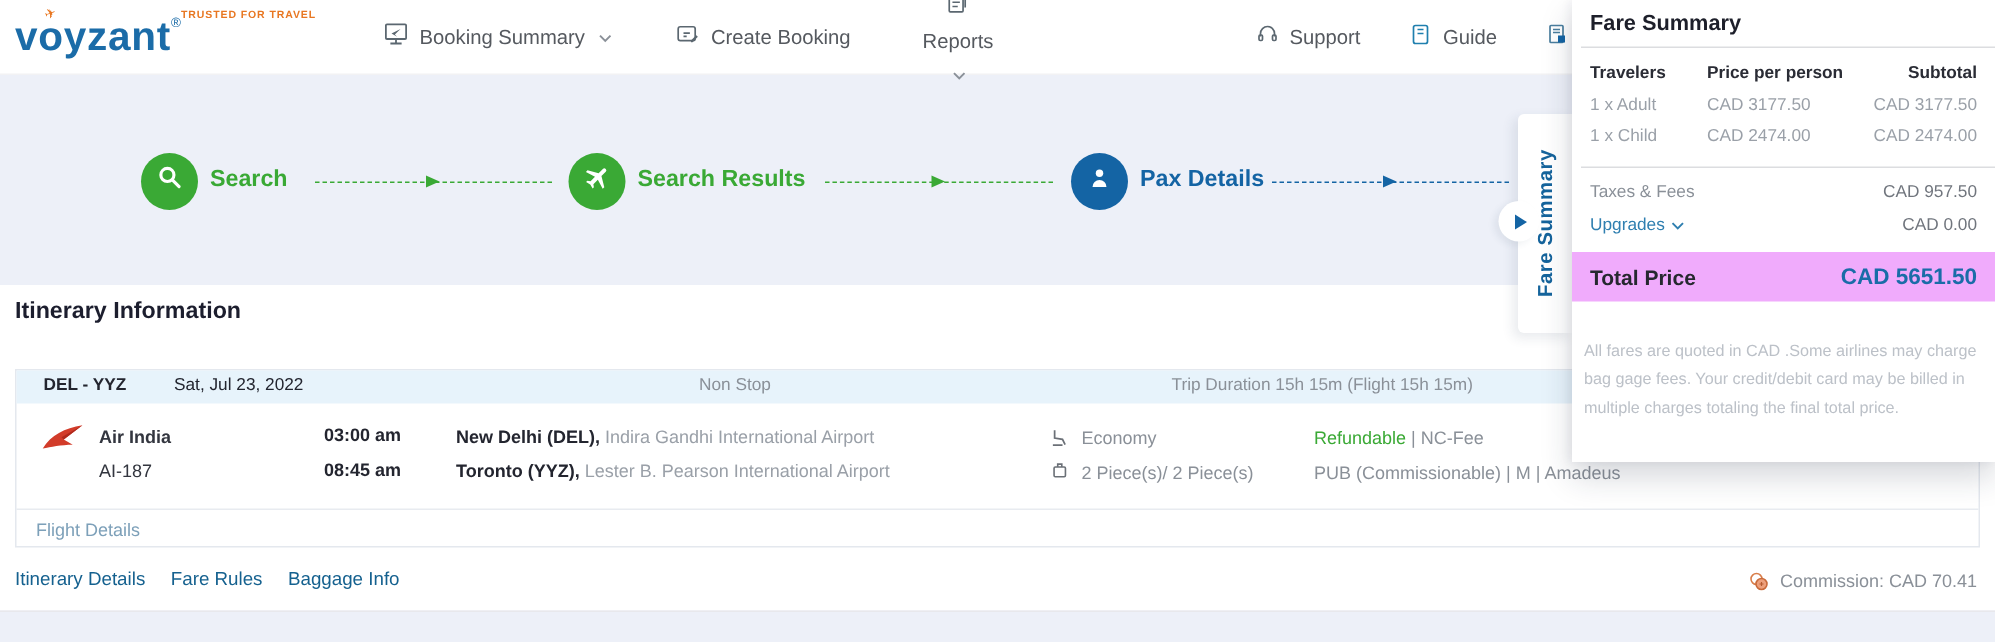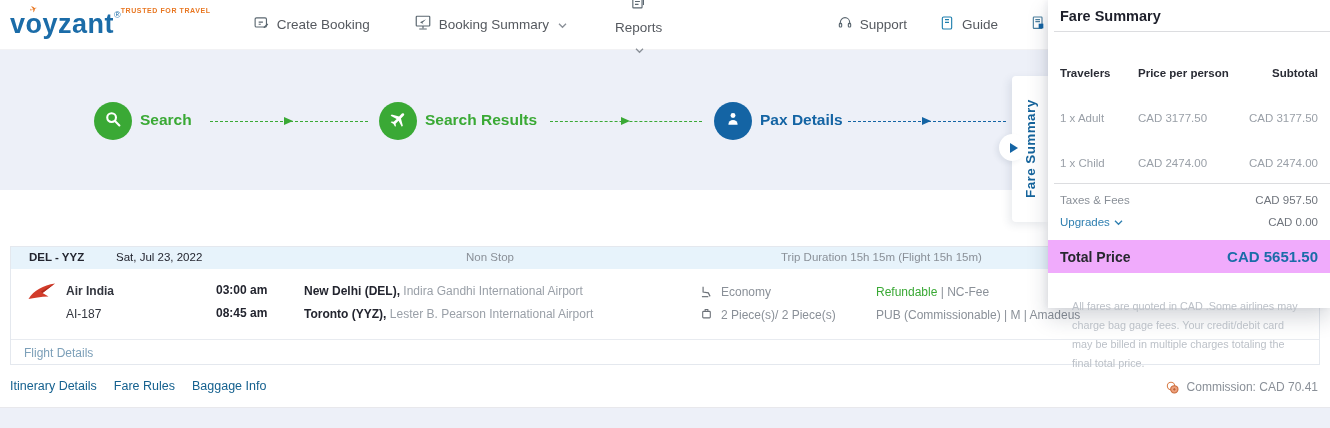--- a/index.html
+++ b/index.html
@@ -48,37 +48,37 @@
                     display:flex; align-items:center; justify-content:center; cursor:pointer; }
   .notch-tri { width:0; height:0; border-left:8px solid #1464a4; border-top:5px solid transparent;
                border-bottom:5px solid transparent; margin-left:3px; }
 
   
   .panel { position:absolute; left:1048px; top:0; width:282px; height:308px; background:#fff; z-index:30;
            box-shadow:0 10px 20px rgba(30,40,60,0.18), -2px 0 6px rgba(30,40,60,0.06); font-size:11.5px; }
   .panel-title { font-size:14.5px; font-weight:bold; color:#1d1f2a; padding:8px 12px 7px; }
   .p-divider { border-top:1px solid #dcdde0; margin-left:6px; }
   .ptable { padding:7px 12px 0; }
-  .prow { display:flex; line-height:21px;margin-top:24px; }
+  .prow { display:flex; line-height:21px; }
   .prow .c1 { width:78px; }
   .prow .c2 { width:108px; }
   .prow .c3 { flex:1; text-align:right; }
   .phead { color:#2a2c35; font-weight:bold; }
   .pdata { color:#9aa0a8; }
   .ptable { padding-bottom:9px; }
   .price-lines { padding:5px 12px 0; }
   .price-row { display:flex; justify-content:space-between; line-height:22px; }
   .price-row .lbl { color:#8a9098; }
   .price-row .val { color:#70757d; }
   .upgrades-link { color:#2f7fb0; display:flex; align-items:center; gap:4px; cursor:pointer; }
   .total-row { margin-top:7px; background:#f0abfc; display:flex; justify-content:space-between;
                align-items:center; padding:8px 12px; }
   .total-lbl { font-size:14px; font-weight:bold; color:#26282f; }
   .total-val { font-size:15px; font-weight:bold; color:#1a6ca8; }
-  .panel-note { padding:24px 24px 0; color:#bcc1c8; font-size:10.8px; line-height:1.75; }
+  .panel-note { padding:24px 8px 0; color:#bcc1c8; font-size:10.8px; line-height:1.75; }
 
   
   .heading { position:absolute; left:10px; top:199px; font-size:15.5px; font-weight:bold; color:#1c1e2e; }
   .itin-box { position:absolute; left:10px; top:246px; width:1310px; height:119px;
               border:1px solid #e4e8ee; background:#fff; }
   .itin-bar { position:relative; height:22px; background:#e7f3fb; font-size:11.5px; }
   .itin-bar > span { position:absolute; top:4px; }
   .ib-route { left:18px; font-weight:bold; color:#23252f; }
   .ib-date { left:105px; font-weight:normal; color:#23252f; }
   .ib-stops { left:455px; color:#8a9098; }
@@ -116,45 +116,45 @@
 <body>
 
 <div class="page">
 
   <div class="navbar">
     <div class="logo">
       <div><span class="logo-main">voyzant</span><span class="logo-reg">®</span></div>
       <div class="logo-tag">TRUSTED FOR TRAVEL</div>
     </div>
 
+    <div class="nav-item ni-summary">
+      <span>
+        <svg width="18" height="18" viewBox="0 0 24 24" fill="none" stroke="#5b6770" stroke-width="1.6">
+          <rect x="3" y="3" width="18" height="13" rx="1"></rect>
+            <path d="M12 16v3M7 20h10"></path>
+          <path d="M8 11l8-4-5 5 2 2-5-3z" fill="#5b6770" stroke="none"></path>
+        </svg>
+      </span>
+      <span>Booking Summary</span>
+      <span class="chev">
+        <svg width="9" height="7" viewBox="0 0 10 8" fill="none" stroke="#8a9098" stroke-width="1.5">
+            <polyline points="1,2 5,6 9,2"></polyline>
+          </svg>
+      </span>
+    </div>
+
     <div class="nav-item ni-create">
       <span>
         <svg width="17" height="17" viewBox="0 0 24 24" fill="none" stroke="#5b6770" stroke-width="1.6">
           <rect x="3" y="4" width="16" height="13" rx="2"></rect>
             <path d="M8 10h6M8 13h3"></path>
             <path d="M15 17l5-5 1.5 1.5-5 5H15z" fill="#5b6770" stroke="none"></path>
         </svg>
       </span>
       <span>Create Booking</span>
-    </div>
-
-    <div class="nav-item ni-summary">
-      <span>
-        <svg width="18" height="18" viewBox="0 0 24 24" fill="none" stroke="#5b6770" stroke-width="1.6">
-          <rect x="3" y="3" width="18" height="13" rx="1"></rect>
-            <path d="M12 16v3M7 20h10"></path>
-          <path d="M8 11l8-4-5 5 2 2-5-3z" fill="#5b6770" stroke="none"></path>
-        </svg>
-      </span>
-      <span>Booking Summary</span>
-      <span class="chev">
-        <svg width="9" height="7" viewBox="0 0 10 8" fill="none" stroke="#8a9098" stroke-width="1.5">
-            <polyline points="1,2 5,6 9,2"></polyline>
-          </svg>
-      </span>
     </div>
 
     <div class="nav-item ni-reports">
       <span>
         <svg width="17" height="17" viewBox="0 0 24 24" fill="none" stroke="#5b6770" stroke-width="1.6">
           <rect x="4" y="3" width="13" height="18" rx="1"></rect>
             <path d="M7 8h7M7 12h7M7 16h5"></path>
             <path d="M19 5v12"></path>
         </svg>
       </span>
@@ -279,20 +279,21 @@
         <span class="val">CAD 0.00</span>
       </div>
     </div>
     <div class="total-row">
       <span class="total-lbl">Total Price</span>
       <span class="total-val">CAD 5651.50</span>
     </div>
     <div class="panel-note">All fares are quoted in CAD .Some airlines may charge bag gage fees. Your credit/debit card may be billed in multiple charges totaling the final total price.</div>
   </div>
 
+  <div class="heading">Itinerary Information</div>
 
   <div class="itin-box">
     <div class="itin-bar">
       <span class="ib-route">DEL - YYZ</span>
       <span class="ib-date">Sat, Jul 23, 2022</span>
       <span class="ib-stops">Non Stop</span>
       <span class="ib-duration">Trip Duration 15h 15m (Flight 15h 15m)</span>
     </div>
 
     <span class="abs airline-logo">

